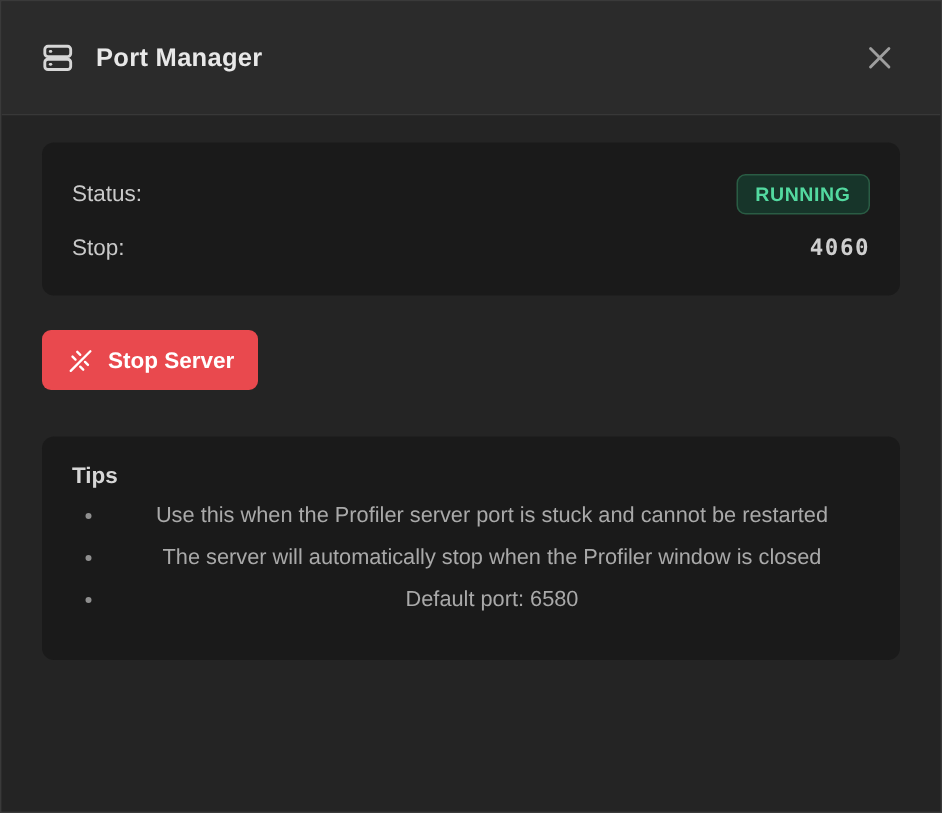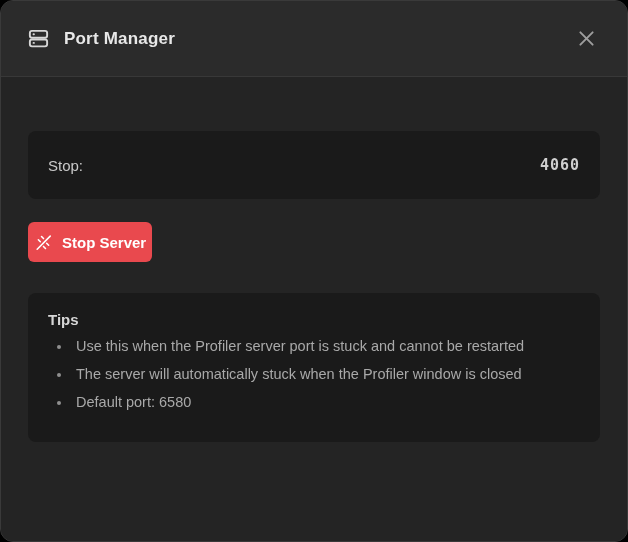--- a/index.html
+++ b/index.html
@@ -10,25 +10,24 @@
     height: 542px;
     font-family: "Liberation Sans", sans-serif;
     -webkit-font-smoothing: antialiased;
   }
   .window {
     box-sizing: border-box;
     width: 628px;
     height: 542px;
     background: #242424;
     border: 1px solid #3a3a3a;
-    border-radius: 13px;
+    border-radius: 0;
     overflow: hidden;
     display: flex;
     flex-direction: column;
-    gap: 36px;
   }
   
   .header {
     flex: 0 0 75px;
     background: #2b2b2b;
     border-bottom: 1px solid #383838;
     display: flex;
     align-items: center;
     padding: 0 26px;
   }
@@ -96,21 +95,21 @@
     letter-spacing: 1px;
     color: #cfcfcf;
   }
   
   .stop-btn {
     margin-top: 23px;
     height: 40px;
     display: inline-flex;
     align-items: center;
     gap: 9px;
-    padding: 0 6px;
+    padding: 0 16px;
     background: var(--accent-red, #e9494e);
     border: none;
     border-radius: 6px;
     color: #ffffff;
     font-family: "Liberation Sans", sans-serif;
     font-size: 15px;
     font-weight: 600;
     cursor: pointer;
   }
   .stop-btn .bicon { display: flex; align-items: center; }
@@ -123,20 +122,21 @@
     font-size: 15px;
     font-weight: 700;
     color: #d6d6d6;
     margin-bottom: 4px;
   }
   .tips-list {
     margin: 0;
     padding-left: 24px;
     color: #a9a9a9;
     font-size: 14.5px;
+    text-align: center;
   }
   .tips-list li {
     line-height: 28px;
     padding-left: 4px;
   }
   .tips-list li::marker { color: #8f8f8f; font-size: 13px; }
 </style>
 </head>
 <body>
 
@@ -160,20 +160,24 @@
         </svg>
       </span>
     </button>
   </div>
 
   <div class="body">
 
 
     <div class="panel status-panel">
       <div class="row">
+        <span class="field-label">Status:</span>
+        <span class="badge">RUNNING</span>
+      </div>
+      <div class="row">
         <span class="field-label">Stop:</span>
         <span class="mono-value">4060</span>
       </div>
     </div>
 
     <button class="stop-btn">
       <span class="bicon">
         <svg width="19" height="19" viewBox="0 0 24 24" fill="none" stroke="#ffffff" stroke-width="2" stroke-linecap="round" stroke-linejoin="round">
           <path d="M4 20.5 L20.5 4"></path>
           <path d="M9.5 4.5 l2.5 2.5"></path>
@@ -182,19 +186,19 @@
           <path d="M12 17 l2.5 2.5"></path>
         </svg>
       </span>
       <span>Stop Server</span>
     </button>
 
     <div class="panel tips-panel">
       <div class="tips-heading">Tips</div>
       <ul class="tips-list">
         <li>Use this when the Profiler server port is stuck and cannot be restarted</li>
-        <li>The server will automatically stuck when the Profiler window is closed</li>
+        <li>The server will automatically stop when the Profiler window is closed</li>
         <li>Default port: 6580</li>
       </ul>
     </div>
 
   </div>
 </div>
 
 </body></html>

